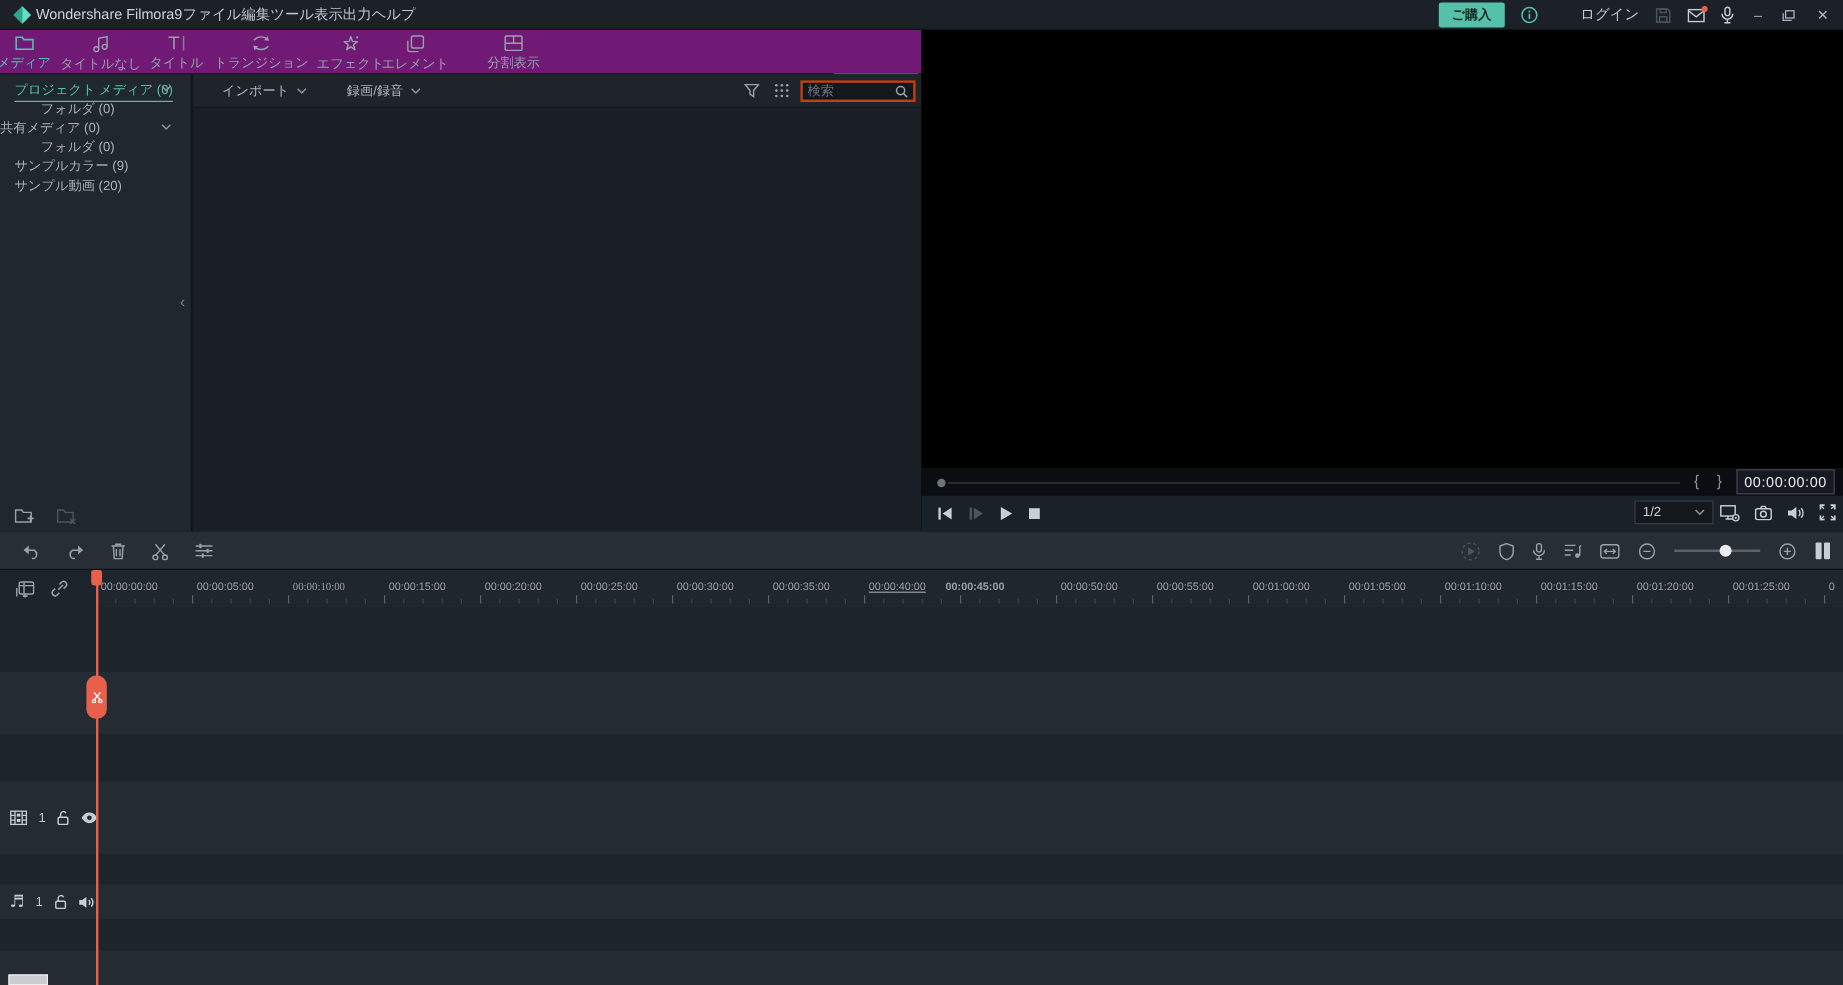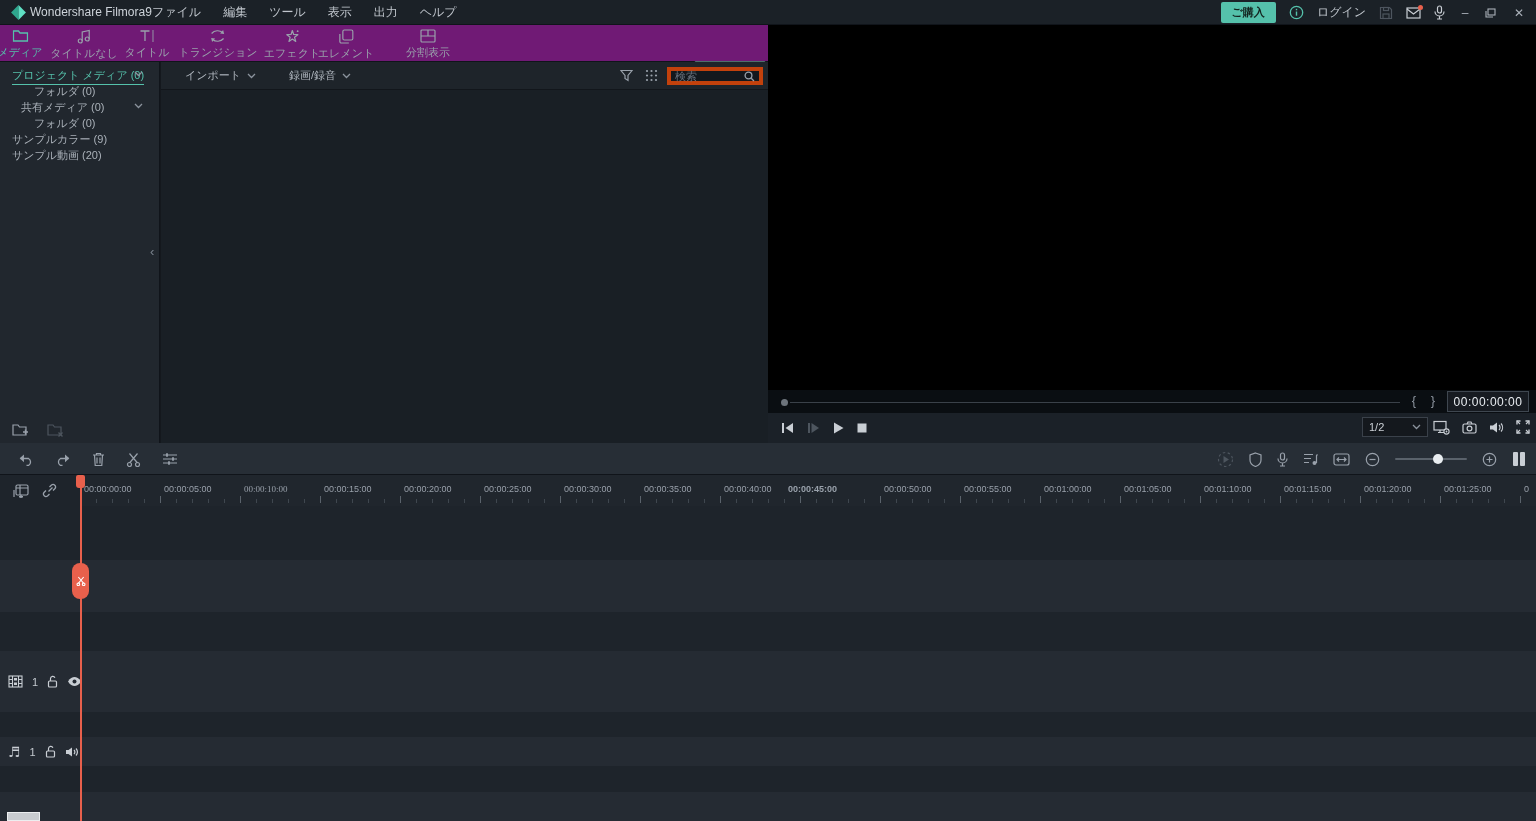--- a/index.html
+++ b/index.html
@@ -8,26 +8,26 @@
     position:relative; width:1536px; height:821px; overflow:hidden;
     background:#14181d; font-family:"Liberation Sans","DejaVu Sans",sans-serif;
     color:#aab1b9; font-size:11px; -webkit-font-smoothing:antialiased;
   }
   svg { display:block; }
 
   
   .titlebar { position:absolute; left:0; top:0; width:1536px; height:25px; background:#1b2127; border-bottom:1px solid #10141a; }
   .titlebar .logo { position:absolute; left:10px; top:4px; }
   .titlebar .appname { position:absolute; left:30px; top:5px; font-size:12px; color:#cdd3d9; }
-  .menus { position:absolute; left:152px; top:0; height:25px; display:flex; align-items:center; gap:22px; }
+  .menus { position:absolute; left:152px; top:0; height:25px; display:flex; align-items:center; }
   .menus span { font-size:12px; color:#c0c6cd; cursor:default; }
   .title-center { position:absolute; left:0; right:0; top:5px; text-align:center; font-size:12px; color:#9aa1aa; }
   .tb-right { position:absolute; right:0; top:0; height:25px; display:flex; align-items:center; gap:13px; padding-right:10px; }
   .buy-btn { background:#55c1ab; color:#14241f; font-size:11px; font-weight:bold; border:none; border-radius:2px; padding:3px 11px; font-family:inherit; }
-  .login { font-size:12px; color:#c0c6cd; }
+  .login { font-size:12px; color:#c0c6cd;margin-left:22px; }
   .winbtn { color:#aab1b9; font-size:12px; width:14px; text-align:center; }
   .mail-wrap { position:relative; }
   .mail-dot { position:absolute; right:-2px; top:-2px; width:5px; height:5px; border-radius:50%; background:#e8604c; }
 
   
   .tabbar { position:absolute; left:0; top:25px; width:768px; height:37px; background:#701a75; border-bottom:1px solid #10141a; }
   .tab { position:absolute; top:4px; display:flex; flex-direction:column; align-items:center; gap:2px; color:#99a1ab; }
   .tab .tlabel { font-size:11px; white-space:nowrap; }
   .tab.active { color:#55c1ab; }
   .export-btn { position:absolute; left:694px; top:36px; width:72px; height:20px; background:#36464a; border:1px solid #4f6e6a; border-radius:2px; color:#a5d9cd; font-size:11px; font-family:inherit; }
@@ -39,21 +39,21 @@
   .side-item.active .lbl { color:#55c1ab; border-bottom:1px solid #55c1ab; padding-bottom:1px; }
   .side-item .chev { position:absolute; right:16px; top:4px; color:#8b939d; }
   .side-bottom { position:absolute; left:12px; bottom:6px; display:flex; gap:18px; }
 
   .collapse-arrow { position:absolute; left:150px; top:244px; color:#79828c; font-size:13px; z-index:5; }
 
   
   .media-panel { position:absolute; left:161px; top:62px; width:607px; height:381px; background:#191f25; }
   .media-toolbar { position:absolute; left:0; top:0; width:100%; height:28px; background:#1e242a; border-bottom:1px solid #12161b; display:flex; align-items:center; }
   .mt-item { display:flex; align-items:center; gap:6px; color:#aeb5bd; font-size:11px; }
-  .search-box { position:absolute; right:5px; top:5px; width:96px; height:18px; background:#13181d; border:4px solid #c2410c; display:flex; align-items:center; }
+  .search-box { position:absolute; right:5px; top:5px; width:96px; height:18px; background:#13181d; border:2px solid #c2410c; display:flex; align-items:center; }
   .search-box input { flex:1; background:transparent; border:none; outline:none; color:#aeb5bd; font-size:11px; padding:0 4px; width:70px; font-family:inherit; }
   .search-box input::placeholder { color:#6b7480; }
   .media-empty { position:absolute; left:0; top:140px; width:100%; display:flex; flex-direction:column; align-items:center; gap:14px; }
   .media-empty .hint { color:#45bda6; font-size:12px; }
 
   
   .preview { position:absolute; left:768px; top:25px; width:768px; height:418px; background:#000; }
   .scrub-row { position:absolute; left:0; top:365px; width:768px; height:23px; background:#0a0e12; }
   .scrub-dot { position:absolute; left:13px; top:9px; width:7px; height:7px; border-radius:50%; background:#6d747c; }
   .scrub-line { position:absolute; left:22px; top:12px; width:610px; height:1px; background:#3a4149; }
@@ -227,21 +227,21 @@
   </div>
 
   <div class="sidebar">
     <div id="sidebar-items" style="padding-top:5px; display:flex; flex-direction:column;">
         <div class="side-item active" style="padding-left: 12px;"><span class="lbl">プロジェクト メディア (0)</span><span class="chev">
             <svg width="9" height="6" viewBox="0 0 9 6" fill="none" stroke="currentColor" stroke-width="1.3">
               <path d="M1 1 L4.5 4.5 L8 1"></path>
             </svg>
           </span></div>
         <div class="side-item" style="padding-left: 34px;"><span class="lbl">フォルダ (0)</span></div>
-        <div class="side-item" style="padding-left: 21px;"><span class="lbl">共有メディア (0)</span><span class="chev">
+        <div class="side-item" style="padding-left: 0;"><span class="lbl">共有メディア (0)</span><span class="chev">
             <svg width="9" height="6" viewBox="0 0 9 6" fill="none" stroke="currentColor" stroke-width="1.3">
               <path d="M1 1 L4.5 4.5 L8 1"></path>
             </svg>
           </span></div>
         <div class="side-item" style="padding-left: 34px;"><span class="lbl">フォルダ (0)</span></div>
         <div class="side-item" style="padding-left: 12px;"><span class="lbl">サンプルカラー (9)</span></div>
         <div class="side-item" style="padding-left: 12px;"><span class="lbl">サンプル動画 (20)</span></div>
       </div>
     <div class="side-bottom">
       <span class="ico">
@@ -497,21 +497,21 @@
 
     <div class="ruler" id="ruler">
         <span class="ruler-label" style="left: 4px;">00:00:00:00</span>
         <span class="ruler-label" style="left: 84px;">00:00:05:00</span>
         <span class="ruler-label" style="left: 164px; font-family: Liberation Serif, serif;">00:00:10:00</span>
         <span class="ruler-label" style="left: 244px;">00:00:15:00</span>
         <span class="ruler-label" style="left: 324px;">00:00:20:00</span>
         <span class="ruler-label" style="left: 404px;">00:00:25:00</span>
         <span class="ruler-label" style="left: 484px;">00:00:30:00</span>
         <span class="ruler-label" style="left: 564px;">00:00:35:00</span>
-        <span class="ruler-label" style="left: 644px;">00:00:40:00</span>
+        <span class="ruler-label" style="left: 644px; text-decoration: underline;">00:00:40:00</span>
         <span class="ruler-label" style="left: 708px; font-weight: bold;">00:00:45:00</span>
         <span class="ruler-label" style="left: 804px;">00:00:50:00</span>
         <span class="ruler-label" style="left: 884px;">00:00:55:00</span>
         <span class="ruler-label" style="left: 964px;">00:01:00:00</span>
         <span class="ruler-label" style="left: 1044px;">00:01:05:00</span>
         <span class="ruler-label" style="left: 1124px;">00:01:10:00</span>
         <span class="ruler-label" style="left: 1204px;">00:01:15:00</span>
         <span class="ruler-label" style="left: 1284px;">00:01:20:00</span>
         <span class="ruler-label" style="left: 1364px;">00:01:25:00</span>
         <span class="ruler-label" style="left: 1444px;">0</span>

